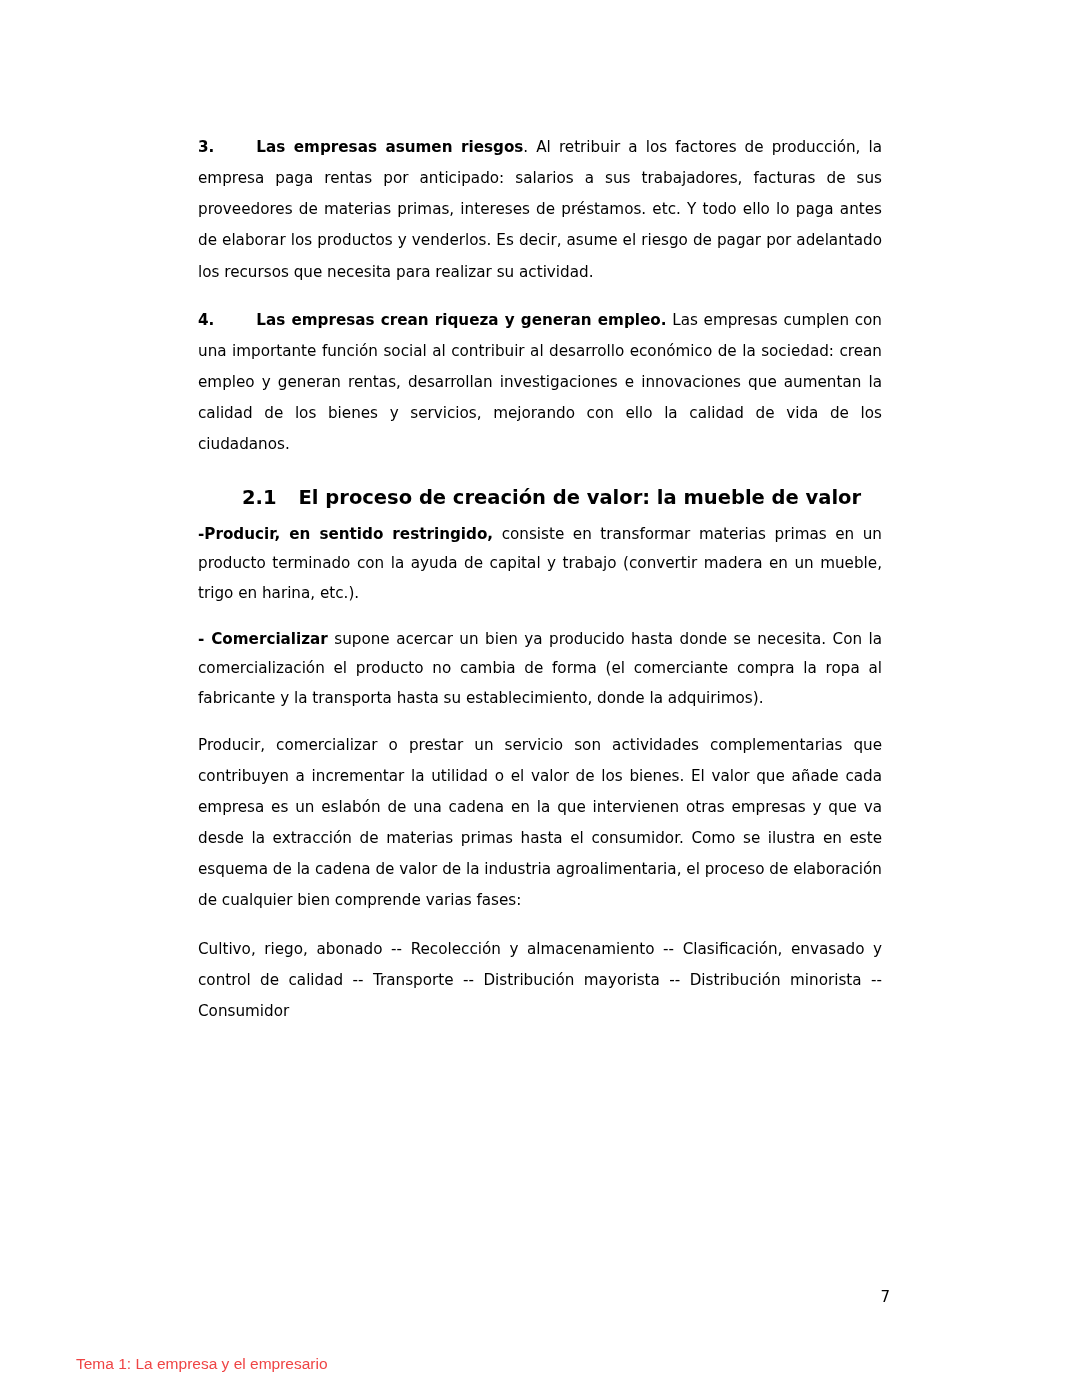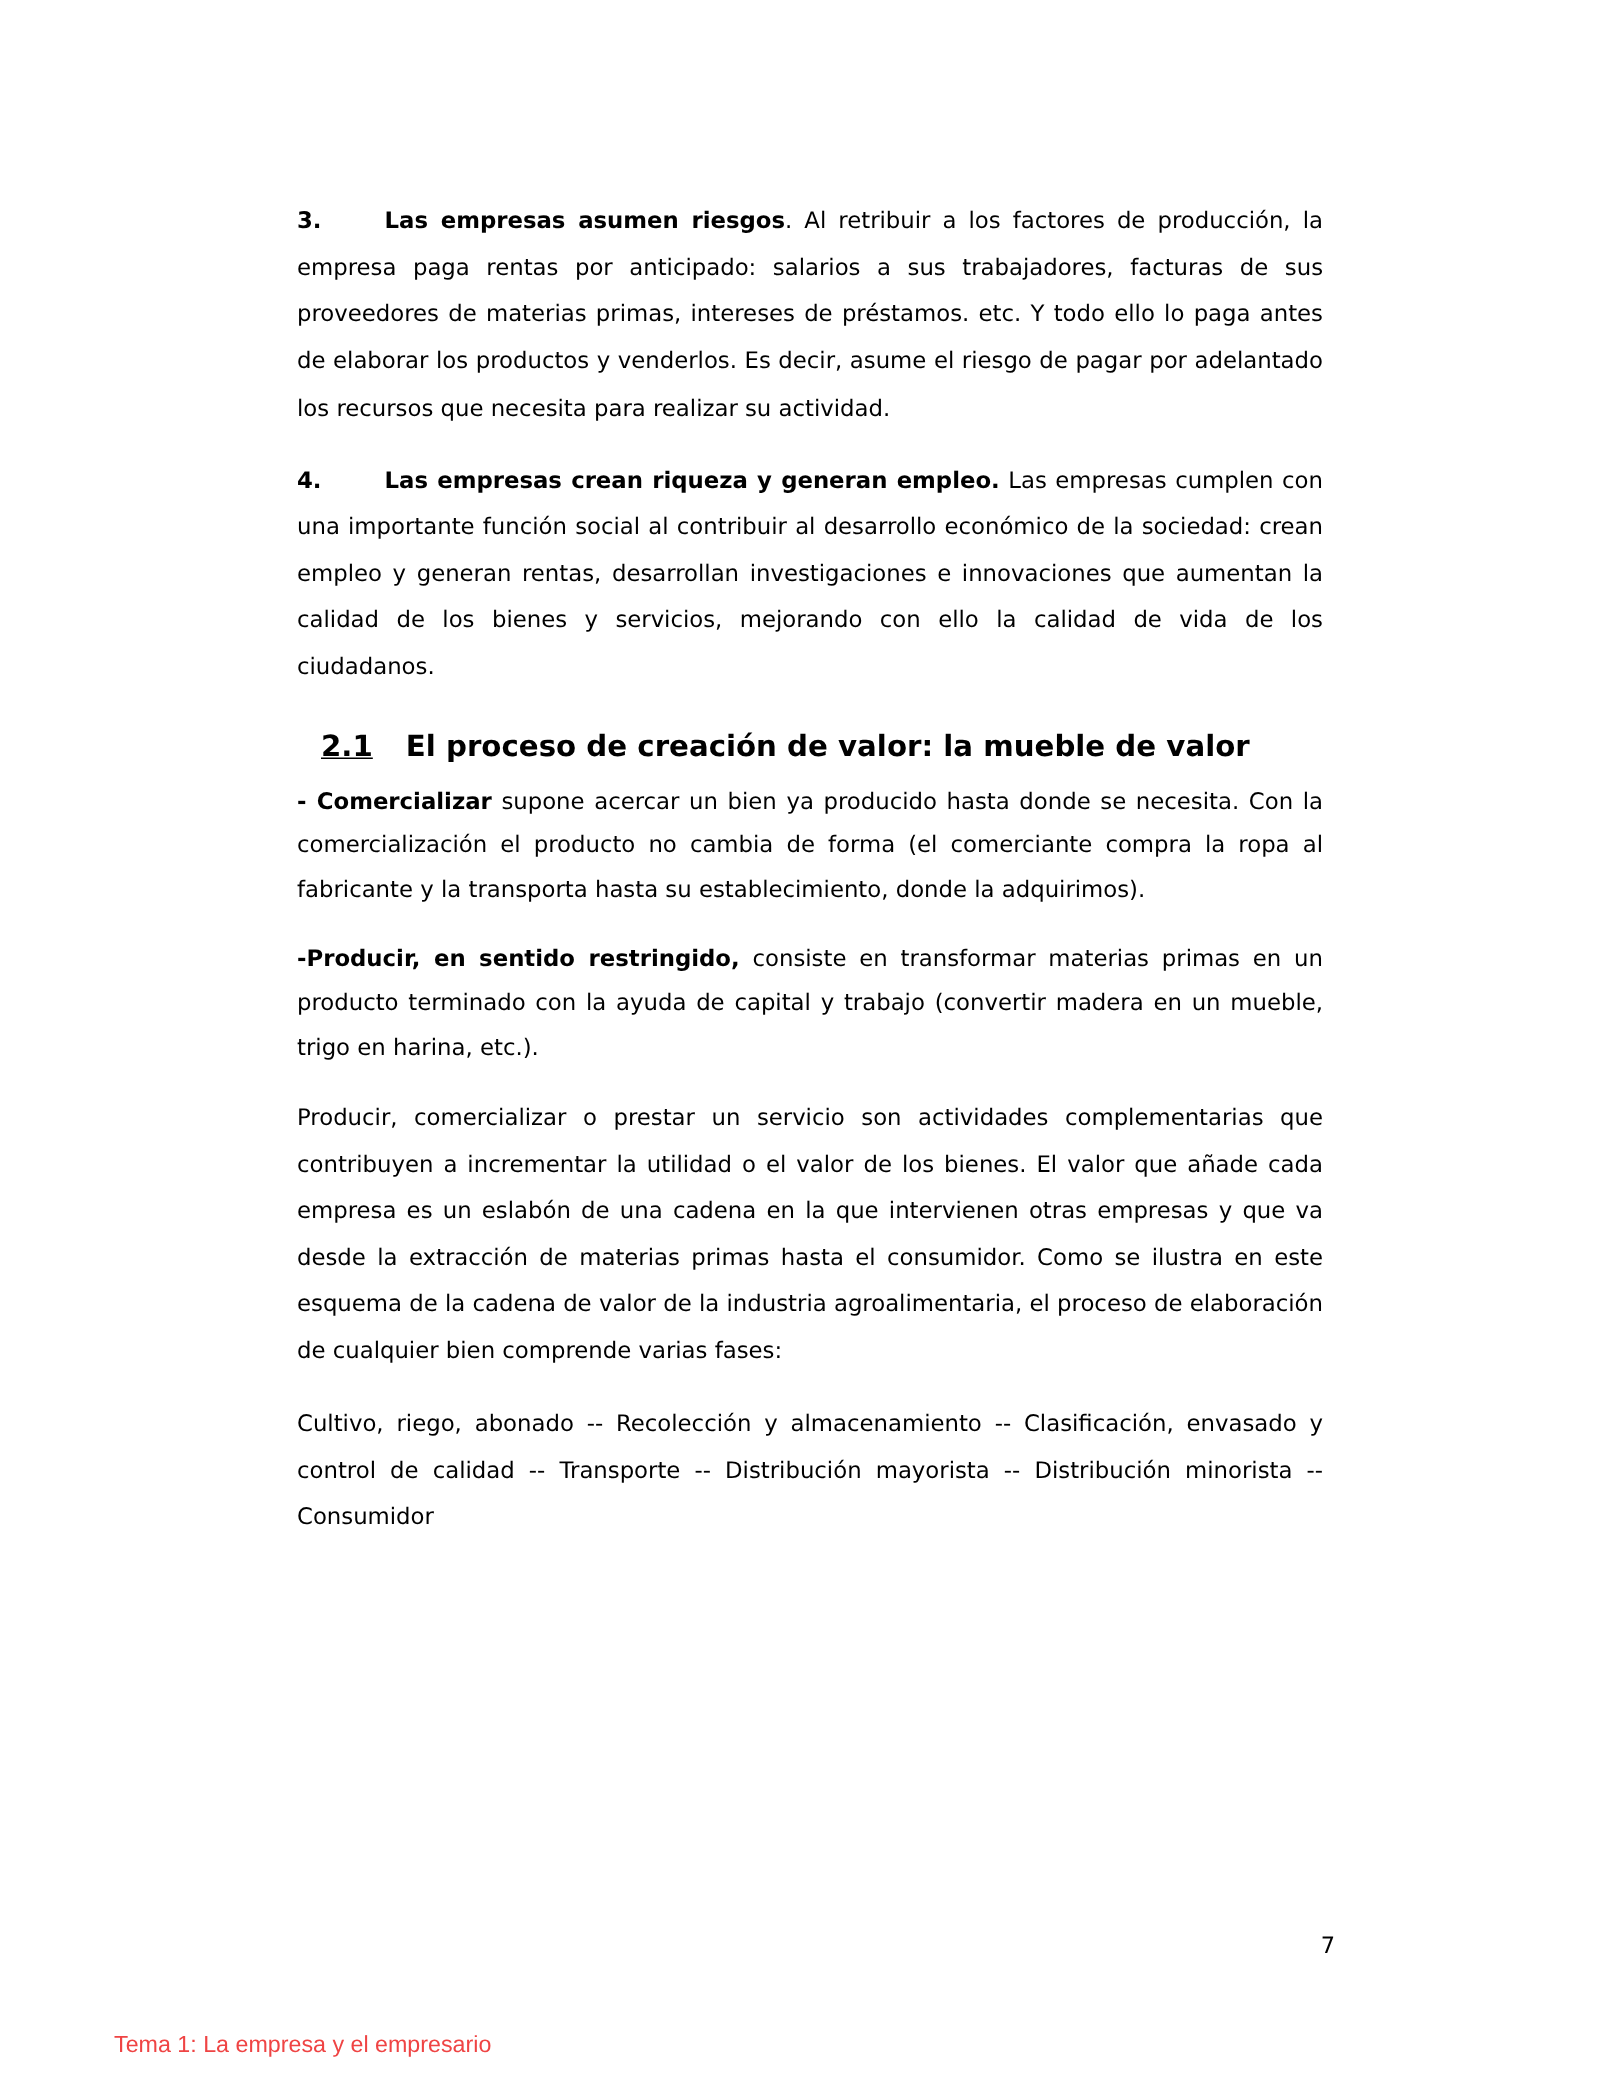--- a/index.html
+++ b/index.html
@@ -52,23 +52,22 @@
   h2.section-heading {
     font-size: 19.5px;
     font-weight: bold;
     margin: 22px 0 8px 0;
     line-height: 1.5;
     text-align: left;
     color: #000;
   }
   h2.section-heading .h-num {
     display: inline-block;
-    margin-left: 16px;
+    margin-left: 44px;
     margin-right: 22px;
-    text-decoration: underline;
   }
   .para-lead {
     margin-bottom: 18px;
     line-height: 1.6;
   }
   .para-mid {
     line-height: 1.95;
     margin-bottom: 16px;
   }
   .page-number {
@@ -101,25 +100,25 @@
     <p class="para num-item">
       <span class="num">4.</span><span class="gap"></span><span class="bold">Las empresas crean riqueza y generan empleo.</span><span> Las empresas cumplen con una importante función social al contribuir al desarrollo económico de la sociedad: crean empleo y generan rentas, desarrollan investigaciones e innovaciones que aumentan la calidad de los bienes y servicios, mejorando con ello la calidad de vida de los ciudadanos.</span>
     </p>
 
     <h2 class="section-heading">
       <span class="h-num">2.1</span><span>El proceso de creación de valor: la mueble de valor</span>
     </h2>
 
 
     <p class="para-mid">
-      <span class="bold">- Comercializar</span><span> supone acercar un bien ya producido hasta donde se necesita. Con la comercialización el producto no cambia de forma (el comerciante compra la ropa al fabricante y la transporta hasta su establecimiento, donde la adquirimos).</span>
+      <span class="bold">-Producir, en sentido restringido,</span><span> consiste en transformar materias primas en un producto terminado con la ayuda de capital y trabajo (convertir madera en un mueble, trigo en harina, etc.).</span>
     </p>
 
     <p class="para-mid">
-      <span class="bold">-Producir, en sentido restringido,</span><span> consiste en transformar materias primas en un producto terminado con la ayuda de capital y trabajo (convertir madera en un mueble, trigo en harina, etc.).</span>
+      <span class="bold">- Comercializar</span><span> supone acercar un bien ya producido hasta donde se necesita. Con la comercialización el producto no cambia de forma (el comerciante compra la ropa al fabricante y la transporta hasta su establecimiento, donde la adquirimos).</span>
     </p>
 
 
     <p class="para">Producir, comercializar o prestar un servicio son actividades complementarias que contribuyen a incrementar la utilidad o el valor de los bienes. El valor que añade cada empresa es un eslabón de una cadena en la que intervienen otras empresas y que va desde la extracción de materias primas hasta el consumidor. Como se ilustra en este esquema de la cadena de valor de la industria agroalimentaria, el proceso de elaboración de cualquier bien comprende varias fases:</p>
 
     <p class="para">Cultivo, riego, abonado -- Recolección y almacenamiento -- Clasificación, envasado y control de calidad -- Transporte -- Distribución mayorista -- Distribución minorista -- Consumidor</p>
 
   </div>
 
   <div class="page-number">7</div>

